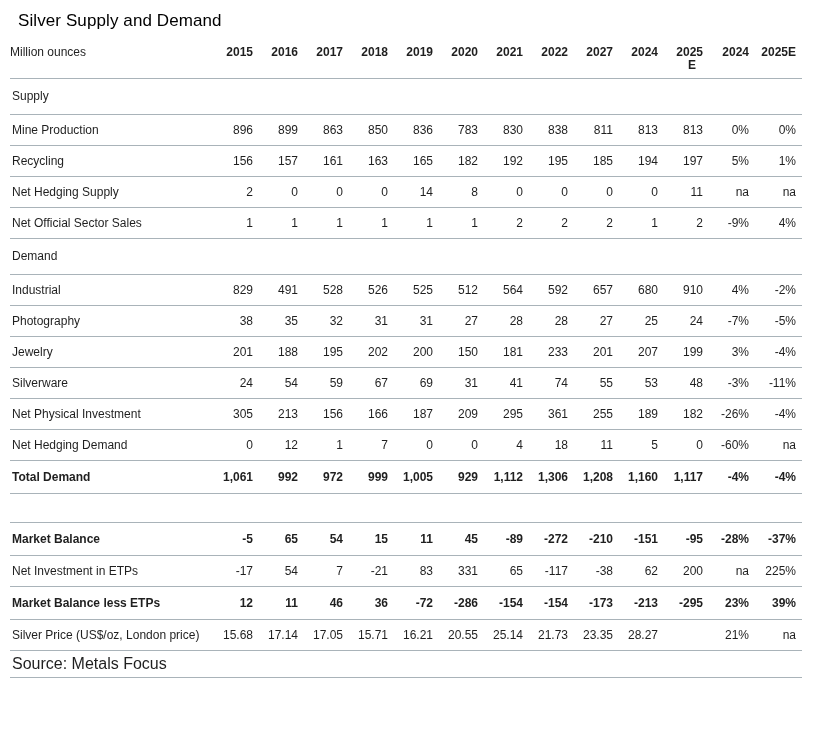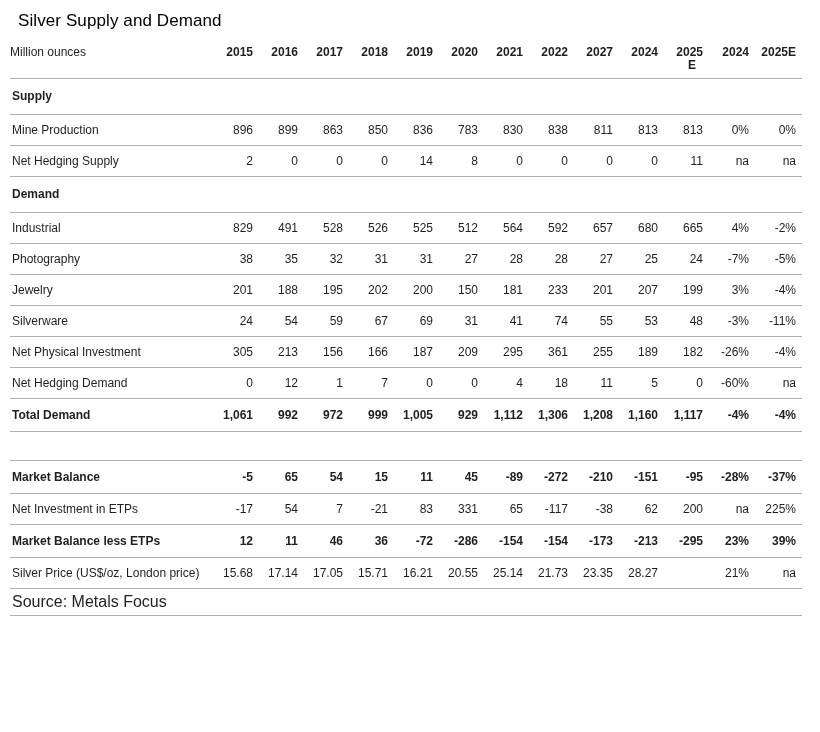--- a/index.html
+++ b/index.html
@@ -35,21 +35,21 @@
     font-size:12px;
   }
   thead th.label-col{text-align:left;font-weight:400;}
   tbody td{
     text-align:right;vertical-align:middle;
     border-bottom:1px solid var(--line);
   }
   tbody td.label{text-align:left;white-space:nowrap;padding-left:2px;}
   th:last-child, td:last-child{padding-right:6px;}
   tr.section td{height:36px;}
-  tr.section td.label{font-weight:700;}
+  tr.section td.label{font-weight:400;}
   tr.data td{height:31px;}
   tr.total td{height:33px;font-weight:700;}
   tr.blank td{height:29px;}
   tr.source td{height:27px;text-align:left;font-size:16px;padding-left:2px;}
 </style>
 </head>
 <body>
 
 <div class="page">
   <h1 class="title">Silver Supply and Demand</h1>
@@ -143,34 +143,66 @@
           <td>783</td>
           <td>830</td>
           <td>838</td>
           <td>811</td>
           <td>813</td>
           <td>813</td>
           <td>0%</td>
           <td>0%</td>
         </tr>
         <tr class="data">
+          <td class="label">Recycling</td>
+          <td>156</td>
+          <td>157</td>
+          <td>161</td>
+          <td>163</td>
+          <td>165</td>
+          <td>182</td>
+          <td>192</td>
+          <td>195</td>
+          <td>185</td>
+          <td>194</td>
+          <td>197</td>
+          <td>5%</td>
+          <td>1%</td>
+        </tr>
+        <tr class="data">
           <td class="label">Net Hedging Supply</td>
           <td>2</td>
           <td>0</td>
           <td>0</td>
           <td>0</td>
           <td>14</td>
           <td>8</td>
           <td>0</td>
           <td>0</td>
           <td>0</td>
           <td>0</td>
           <td>11</td>
           <td>na</td>
           <td>na</td>
+        </tr>
+        <tr class="data">
+          <td class="label">Net Official Sector Sales</td>
+          <td>1</td>
+          <td>1</td>
+          <td>1</td>
+          <td>1</td>
+          <td>1</td>
+          <td>1</td>
+          <td>2</td>
+          <td>2</td>
+          <td>2</td>
+          <td>1</td>
+          <td>2</td>
+          <td>-9%</td>
+          <td>4%</td>
         </tr>
         <tr class="section">
           <td class="label">Demand</td>
           <td></td>
           <td></td>
           <td></td>
           <td></td>
           <td></td>
           <td></td>
           <td></td>
@@ -186,21 +218,21 @@
           <td>829</td>
           <td>491</td>
           <td>528</td>
           <td>526</td>
           <td>525</td>
           <td>512</td>
           <td>564</td>
           <td>592</td>
           <td>657</td>
           <td>680</td>
-          <td>665</td>
+          <td>910</td>
           <td>4%</td>
           <td>-2%</td>
         </tr>
         <tr class="data">
           <td class="label">Photography</td>
           <td>38</td>
           <td>35</td>
           <td>32</td>
           <td>31</td>
           <td>31</td>

